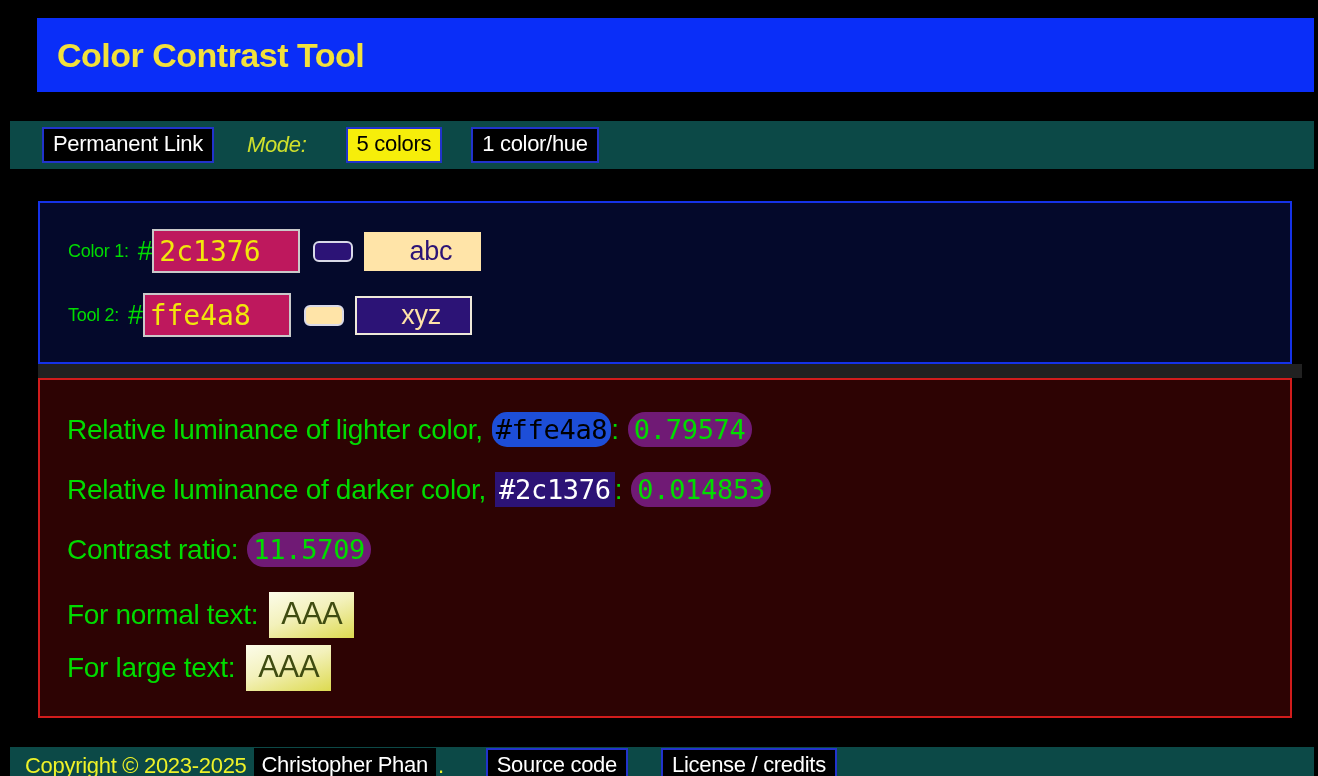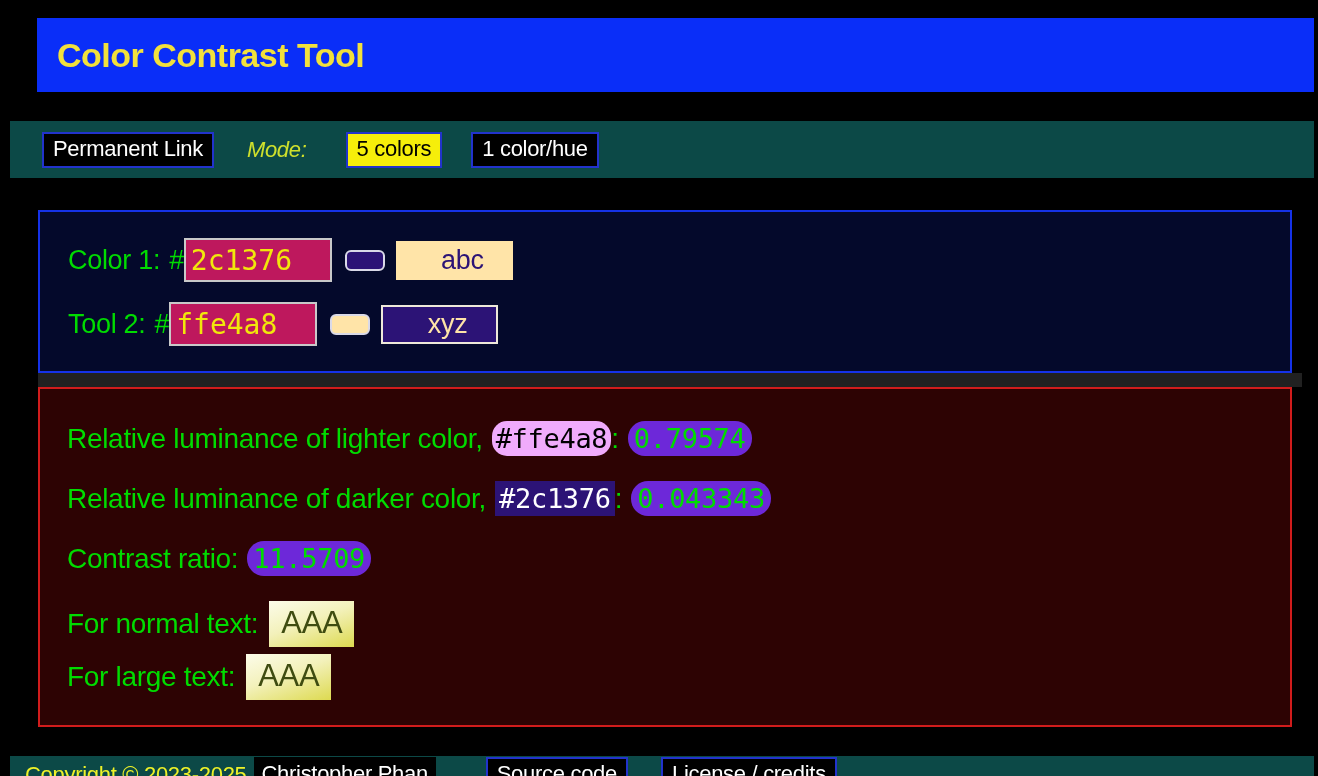--- a/index.html
+++ b/index.html
@@ -24,21 +24,21 @@
     margin: 0 0 0 20px;
     font-size: 34px;
     font-weight: bold;
     color: #f2e13c;
     letter-spacing: -0.5px;
   }
 
   
   .navbar {
     margin: 29px 4px 0 10px;
-    height: 57px;
+    height: 48px;
     background: #0c4947;
     display: flex;
     align-items: center;
     font-size: 22px;
   }
   .nav-chip {
     display: inline-block;
     background: #000;
     color: #fff;
     border: 2px solid #2233cc;
@@ -57,21 +57,21 @@
 
   
   main { margin: 32px 26px 0 38px; }
   .color-panel {
     border: 2px solid #1532e8;
     background: #04092b;
     padding: 26px 0 25px 28px;
   }
   .color-row { display: flex; align-items: center; height: 44px; }
   .color-row + .color-row { margin-top: 20px; }
-  .color-label { color: #00dc00; font-size: 27px; }
+  .color-label { color: #00dc00; font-size: 18px; }
   .hash { color: #00dc00; font-size: 27px; margin-left: 9px; }
   .hex-input {
     width: 148px;
     height: 44px;
     background: #be185d;
     border: 2px solid #c9c9c9;
     color: #f1e70b;
     font-family: "DejaVu Sans Mono", monospace;
     font-size: 28px;
     padding: 0 5px;
@@ -110,23 +110,23 @@
     background: #2d0303;
     padding: 32px 0 25px 27px;
     color: #00dc00;
     font-size: 28px;
   }
   .result-line { display: flex; align-items: center; margin-bottom: 25px; }
   .result-line.badge-line { margin-bottom: 7px; }
   .result-line:last-child { margin-bottom: 0; }
   .mono { font-family: "DejaVu Sans Mono", monospace; font-size: 27px; }
   .chip { padding: 2px 4px; margin-left: 9px; }
-  .chip-light { background: #f0abfc; color: #000; border-radius: 15px; }
+  .chip-light { background: #1d4ed8; color: #000; border-radius: 15px; }
   .chip-dark { background: #2c1376; color: #fff; }
-  .value-chip { background: #6d28d9; color: #00dc00; padding: 2px 6px; margin-left: 9px; border-radius: 17px; }
+  .value-chip { background: #701a75; color: #00dc00; padding: 2px 6px; margin-left: 9px; border-radius: 17px; }
   .rating-badge {
     margin-left: 11px;
     padding: 4px 12px 6px 12px;
     font-size: 31px;
     color: #3f4c11;
     background: linear-gradient(160deg, #fcfcea 0%, #f3f1bb 45%, #ddda50 100%);
   }
 
   
   .footer {
@@ -192,21 +192,21 @@
       <div class="result-line">
         <span>Relative luminance of lighter color,</span>
         <span class="mono chip chip-light">#ffe4a8</span>
         <span>:</span>
         <span class="mono value-chip">0.79574</span>
       </div>
       <div class="result-line">
         <span>Relative luminance of darker color,</span>
         <span class="mono chip chip-dark">#2c1376</span>
         <span>:</span>
-        <span class="mono value-chip">0.043343</span>
+        <span class="mono value-chip">0.014853</span>
       </div>
       <div class="result-line">
         <span>Contrast ratio:</span>
         <span class="mono value-chip">11.5709</span>
       </div>
       <div class="result-line badge-line">
         <span>For normal text:</span>
         <span class="rating-badge">AAA</span>
       </div>
       <div class="result-line badge-line">

